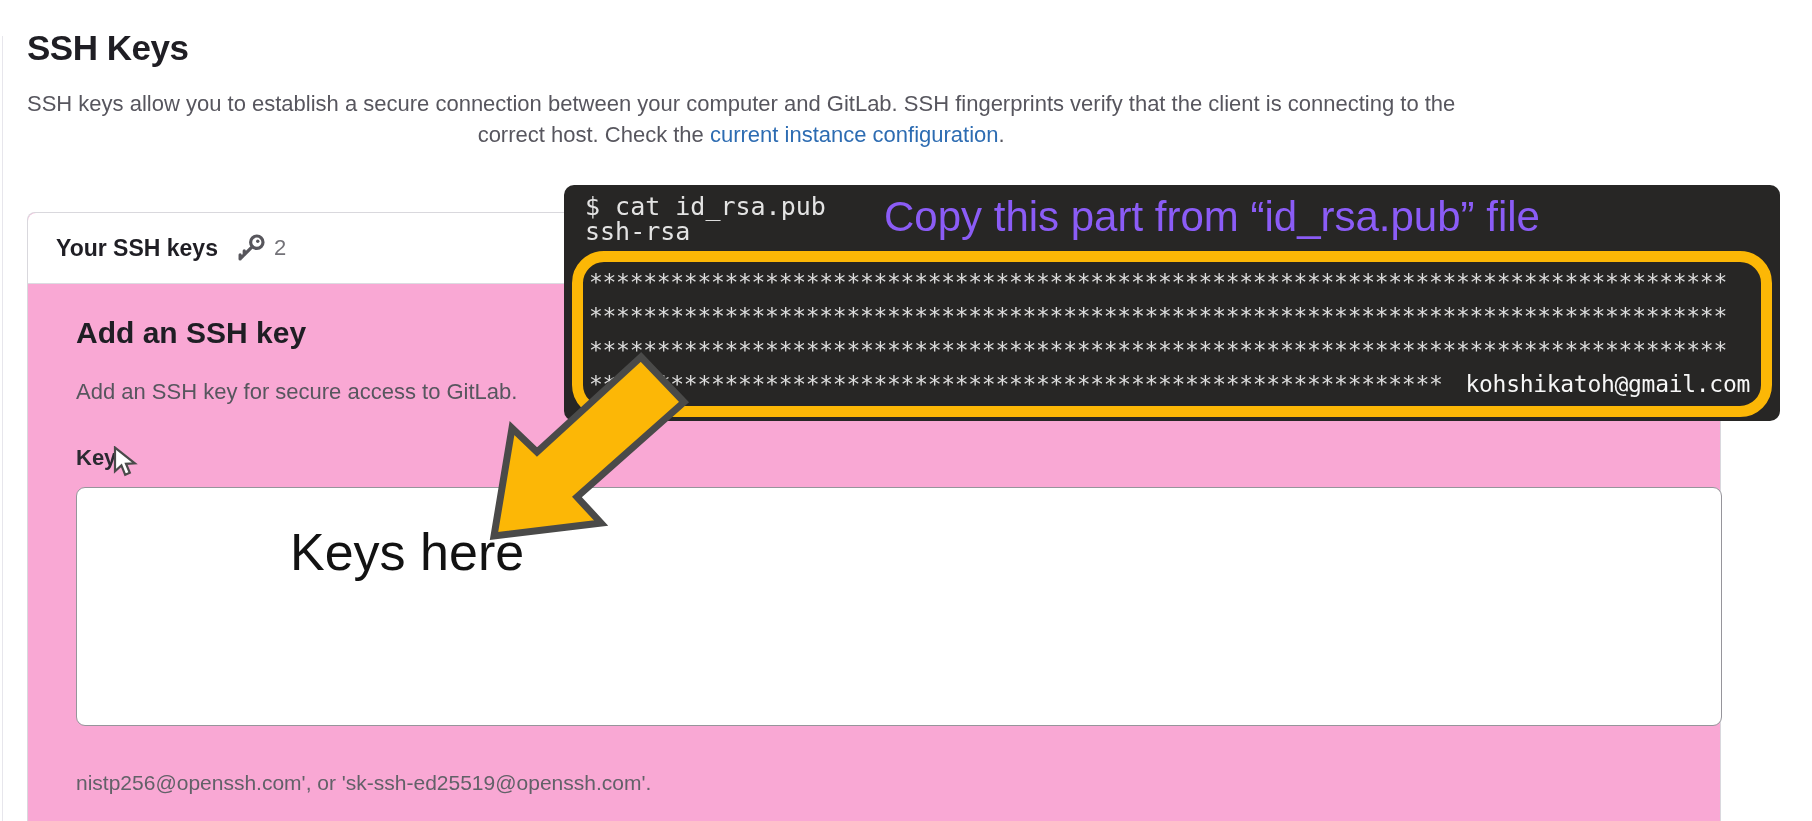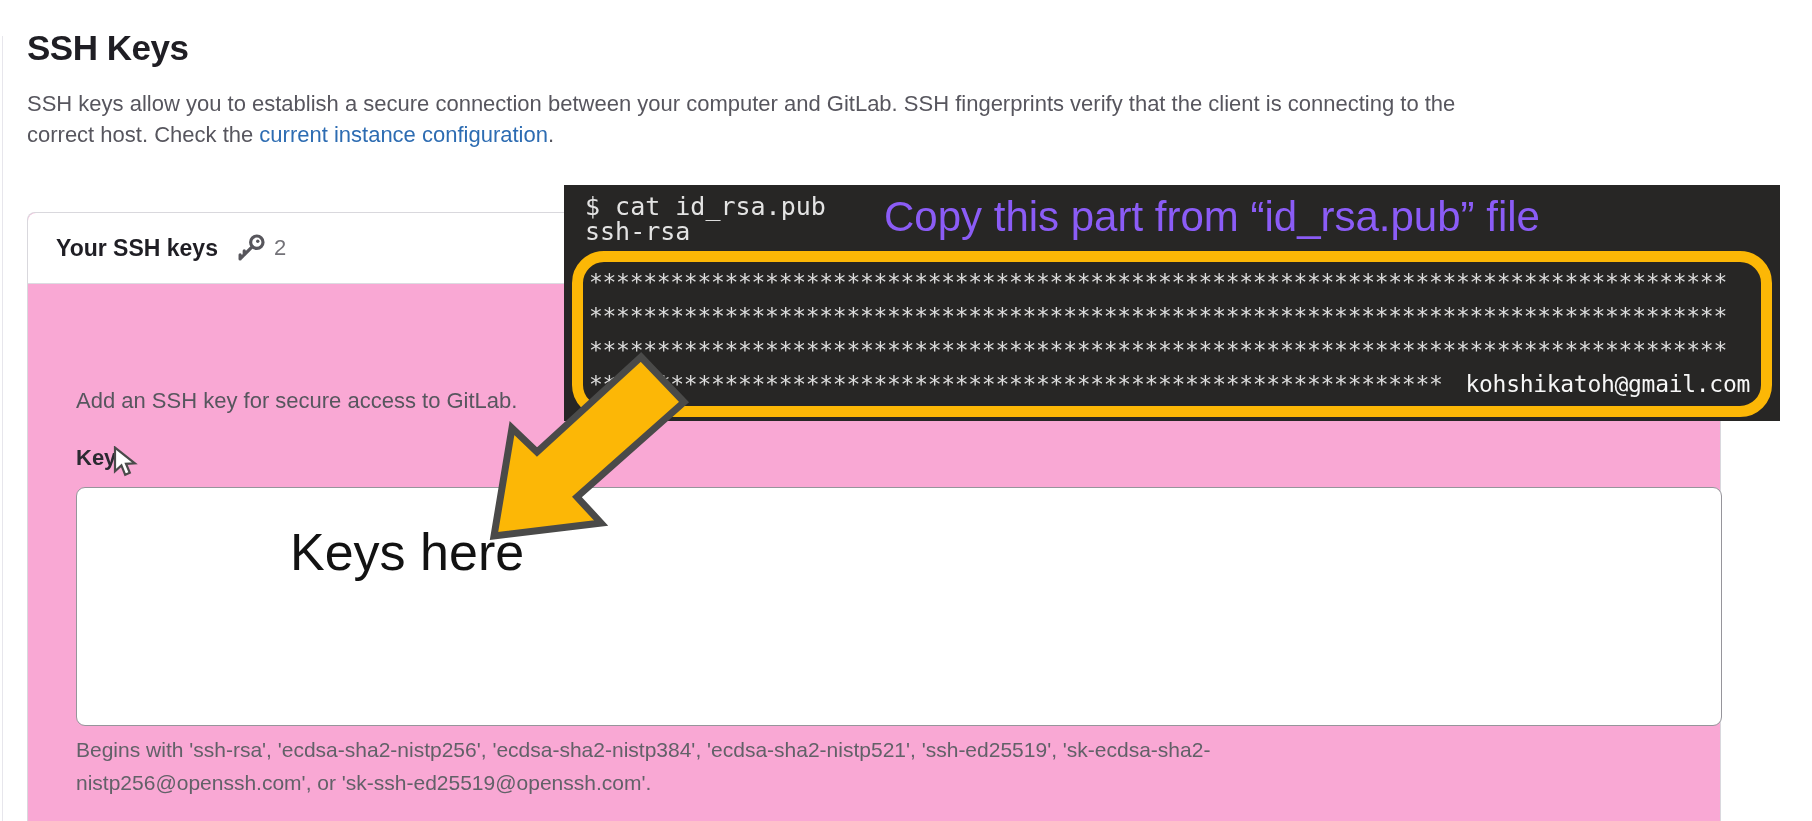--- a/index.html
+++ b/index.html
@@ -10,56 +10,56 @@
     width:1812px; height:821px; overflow:hidden; position:relative;
   }
   .page { position:absolute; inset:0; width:1812px; height:821px; }
 
   .left-edge-line { position:absolute; left:2px; top:36px; width:1px; height:785px; background:#e7e6ec; }
 
   .page-title {
     position:absolute; left:27px; top:28px;
     font-size:35px; font-weight:700; color:#1f1e24; letter-spacing:-0.5px;
   }
-  .intro { position:absolute; left:27px; top:88px; font-size:22px; line-height:31px; color:#57565e; white-space:nowrap; }
+  .intro { position:absolute; left:27px; top:88px; font-size:22px; line-height:31px; color:#57565e; white-space:nowrap;text-align:center; }
   .intro .line2 { display:block; }
   .intro a { color:#2d6cb2; text-decoration:none; cursor:pointer; }
 
   
   .card {
     position:absolute; left:27px; top:212px; width:1694px; height:609px;
     background:#f9a8d4; border:1px solid #d9d8dd; border-bottom:none;
     border-radius:8px 8px 0 0;
   }
   .card-header {
     position:absolute; left:0; top:0; width:100%; height:71px;
     background:#fff; border-bottom:1px solid #dcdbe1; border-radius:8px 8px 0 0;
     display:flex; align-items:center; padding-left:28px;
   }
   .card-header-title { font-size:23px; font-weight:700; color:#1f1e24; }
   .key-icon { margin-left:18px; display:inline-flex; }
   .key-count { margin-left:8px; font-size:22px; color:#737278; }
 
   .section-title { position:absolute; left:48px; top:103px; font-size:30px; font-weight:700; color:#1f1e24; }
-  .section-desc  { position:absolute; left:48px; top:175px; font-size:22px; color:#57565e; white-space:nowrap; }
+  .section-desc  { position:absolute; left:48px; top:166px; font-size:22px; color:#57565e; white-space:nowrap; }
   .field-label   { position:absolute; left:48px; top:232px; font-size:22px; font-weight:700; color:#2b2a31; }
 
   .key-textarea {
     position:absolute; left:48px; top:274px; width:1646px; height:239px;
     background:#fff; border:1px solid #96959b; border-radius:9px;
     resize:none; outline:none; font-family:"DejaVu Sans Mono",monospace; font-size:20px; padding:12px;
   }
   .field-help { position:absolute; left:48px; font-size:21px; color:#626168; white-space:nowrap; }
   .help1 { top:525px; }
   .help2 { top:558px; }
 
   
   .terminal {
     position:absolute; left:564px; top:185px; width:1216px; height:236px;
-    background:#272625; border-radius:0; z-index:10; overflow:hidden;
+    background:#272625; border-radius:10px; z-index:10; overflow:hidden;
     font-family:"DejaVu Sans Mono",monospace; color:#e3e3e3;
   }
   .term-command { position:absolute; left:21px; top:7px; font-size:25px; white-space:nowrap; }
   .term-ssh-rsa { position:absolute; left:21px; top:32px; font-size:25px; white-space:nowrap; }
   .copy-label {
     position:absolute; left:320px; top:10px; line-height:44px;
     font-family:"Liberation Sans",sans-serif; font-size:42px; color:#8b5cf6; white-space:nowrap;
   }
   .highlight-box {
     position:absolute; left:8px; top:66px; width:1200px; height:166px;
@@ -94,27 +94,27 @@
       <span class="key-icon">
         <svg width="30" height="30" viewBox="0 0 16 16" fill="none">
           <circle cx="11.1" cy="4.9" r="3.3" stroke="#57565c" stroke-width="1.7"></circle>
           <circle cx="11.6" cy="4.4" r="0.9" fill="#57565c"></circle>
           <path d="M8.7 7.3 L2.2 13.8 M2.2 13.8 L2.2 11.6 M4.4 11.6 L4.4 9.5" stroke="#57565c" stroke-width="1.7" stroke-linecap="round"></path>
         </svg>
       </span>
       <span class="key-count">2</span>
     </div>
 
+    <h2 class="section-title">Add an SSH key</h2>
     <p class="section-desc">Add an SSH key for secure access to GitLab.</p>
 
     <label class="field-label">Key</label>
 
     <textarea class="key-textarea" spellcheck="false" style=""></textarea>
 
-    <div class="field-help help1">Begins with 'ssh-rsa', 'ecdsa-sha2-nistp256', 'ecdsa-sha2-nistp384', 'ecdsa-sha2-nistp521', 'ssh-ed25519', 'sk-ecdsa-sha2-</div>
     <div class="field-help help2">nistp256@openssh.com', or 'sk-ssh-ed25519@openssh.com'.</div>
   </div>
 
   <span class="cursor-icon">
     <svg width="30" height="32" viewBox="0 0 15 16">
       <path d="M1.5 0.8 L1.5 12.6 L4.7 9.7 L6.6 14.4 L8.9 13.4 L7 8.9 L11.4 8.7 Z" fill="#fff" stroke="#4a4a4a" stroke-width="1.1" stroke-linejoin="miter"></path>
     </svg>
   </span>
 
   <div class="terminal">

